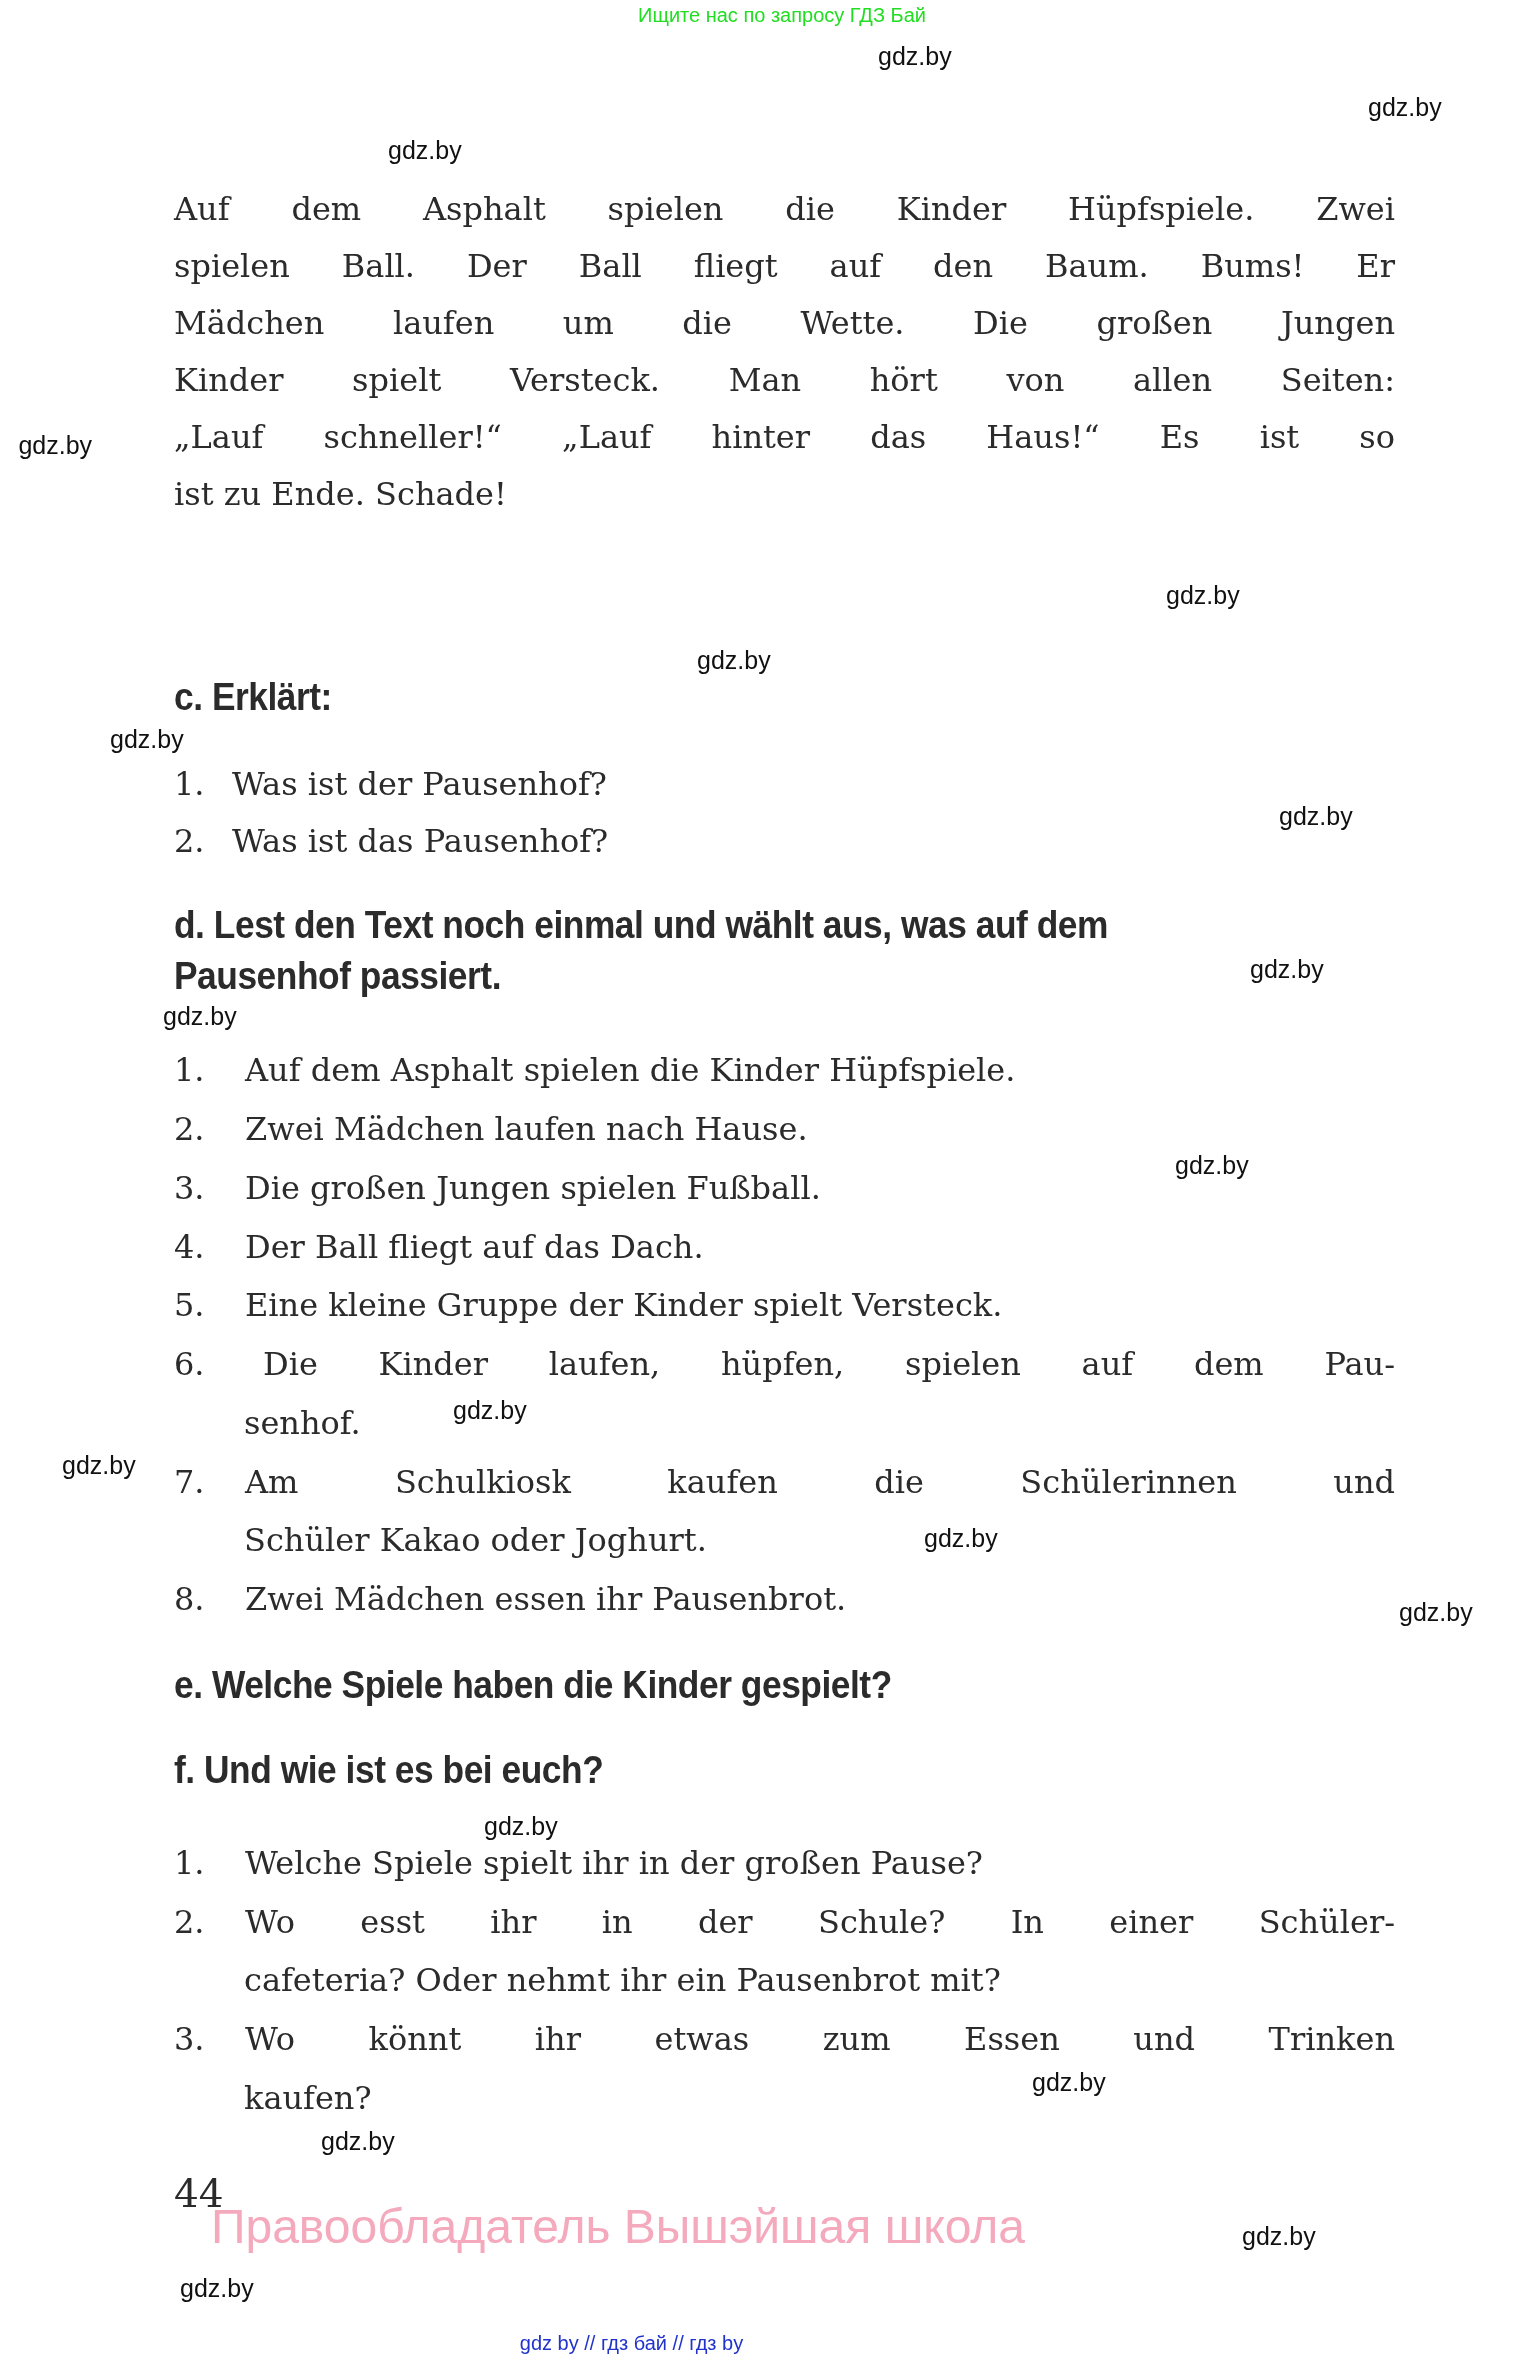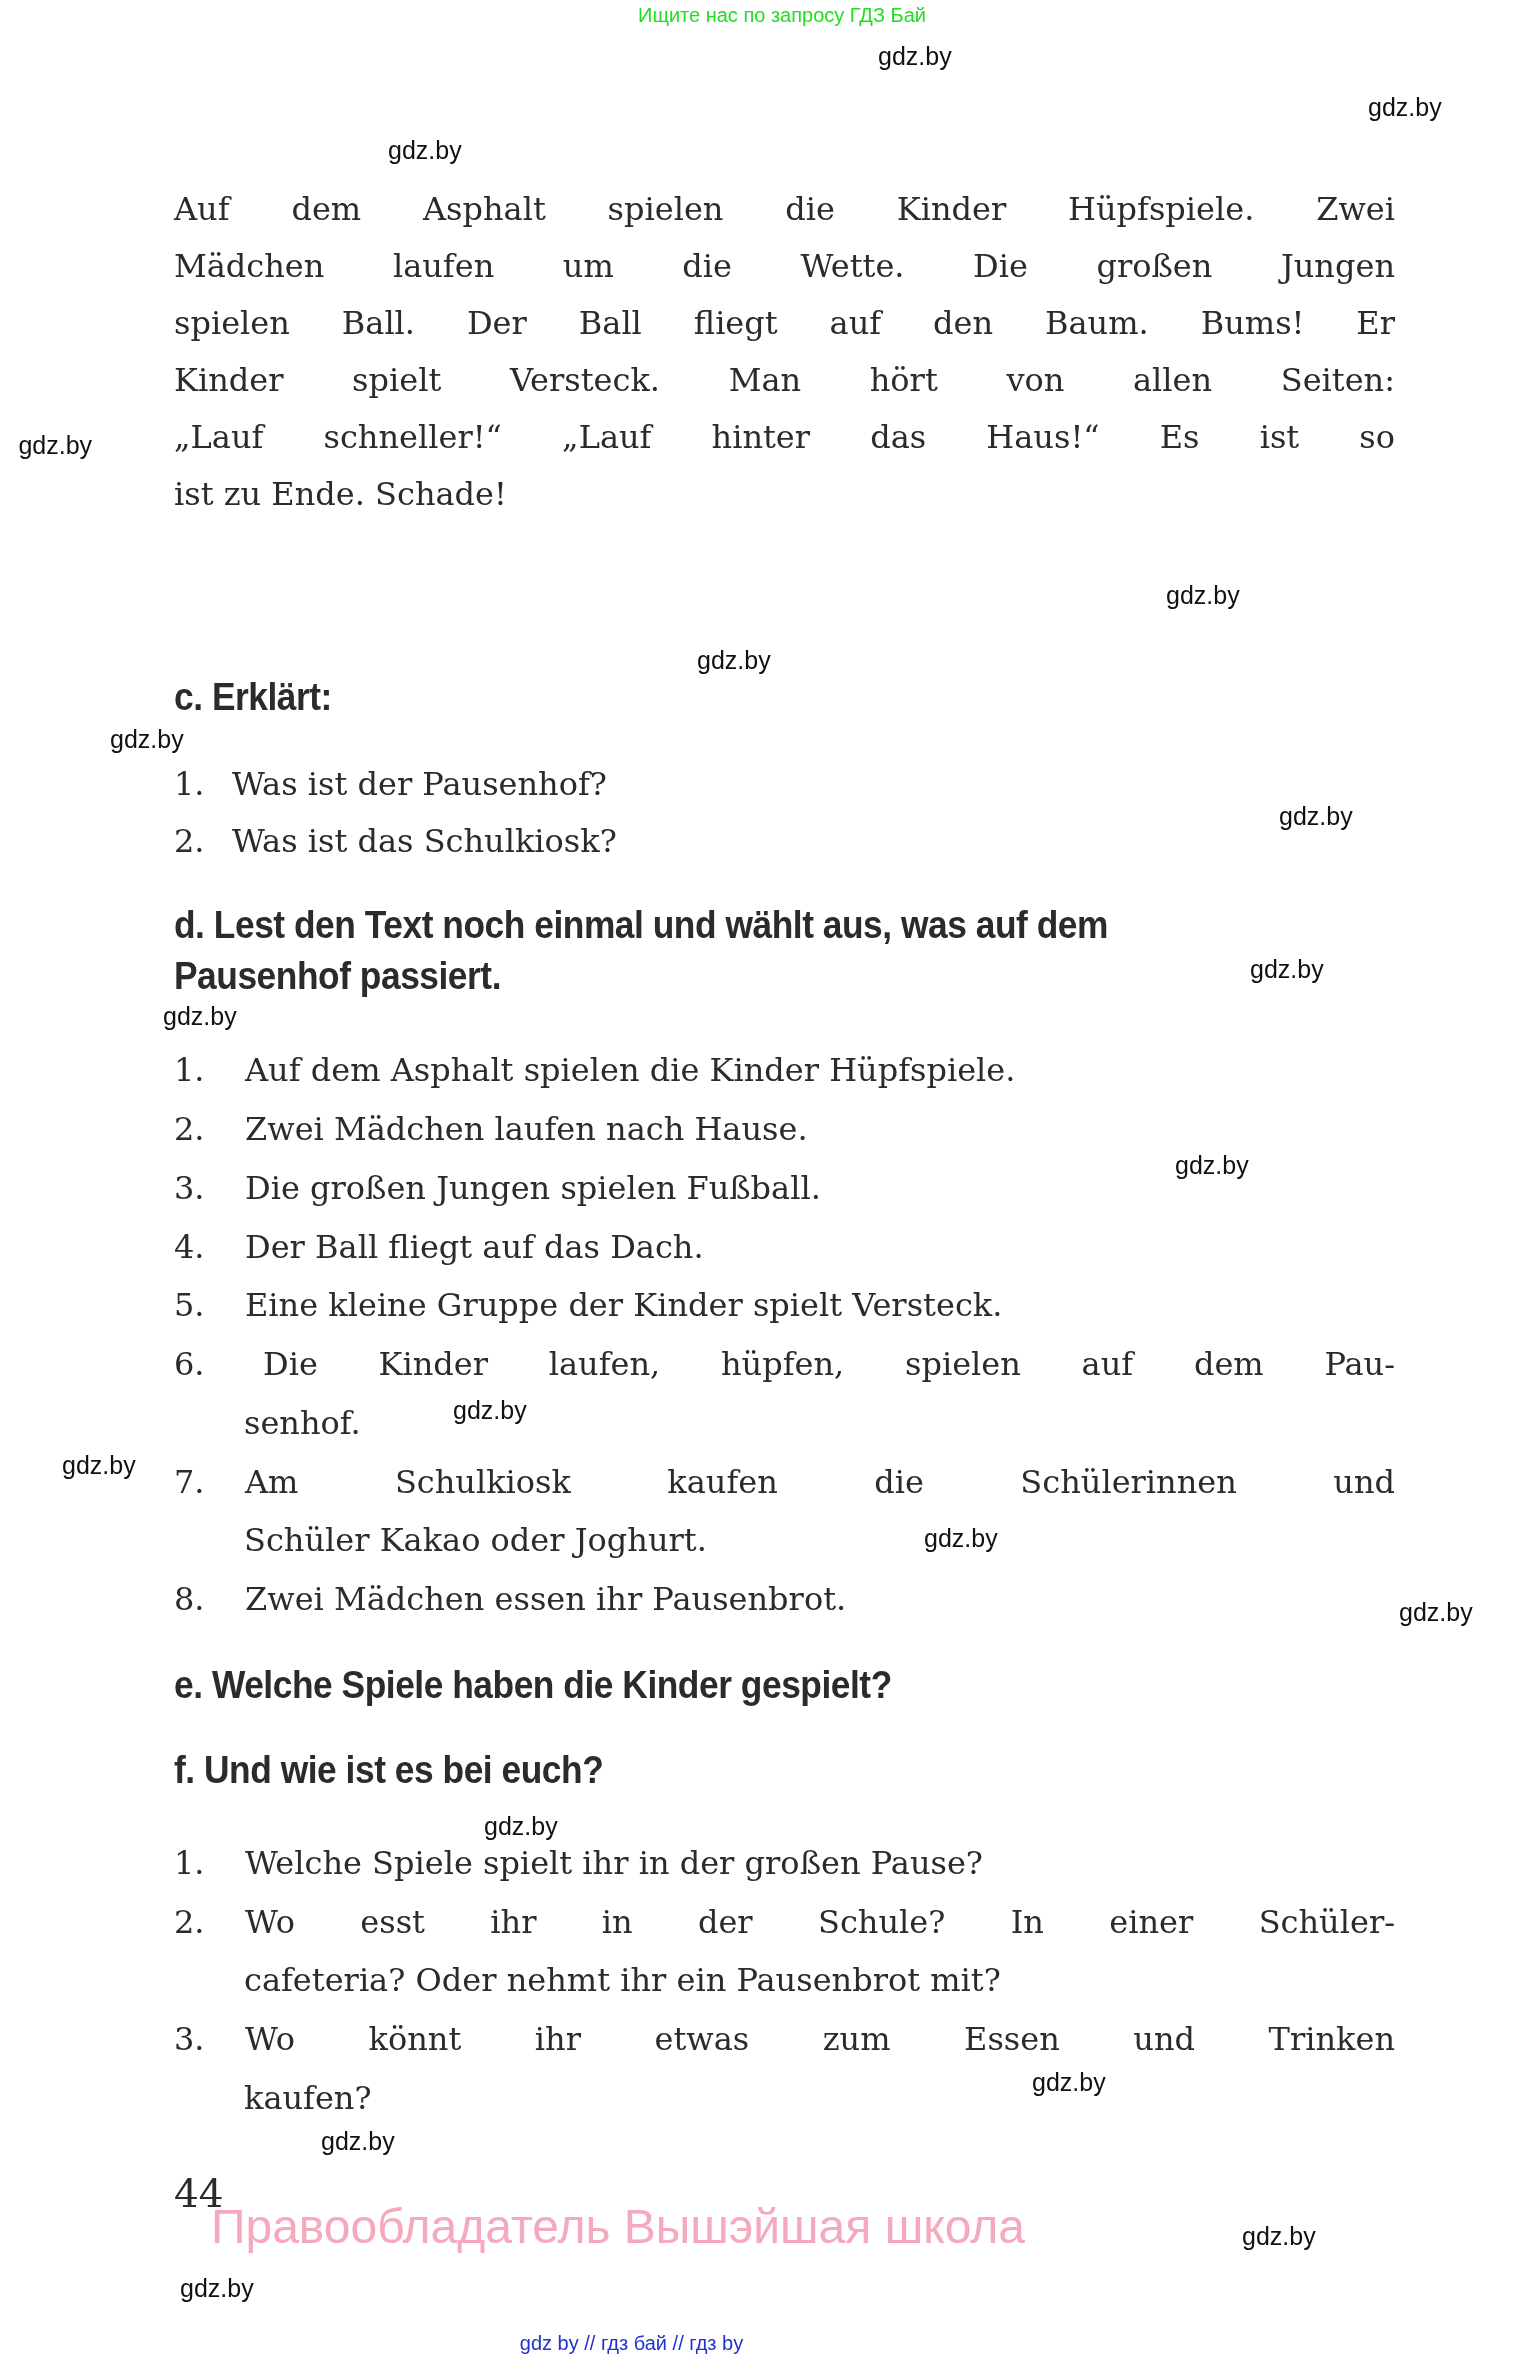--- a/index.html
+++ b/index.html
@@ -65,33 +65,33 @@
 <div class="abs wm" style="left:924px;top:1524px;">gdz.by</div>
 <div class="abs wm" style="left:1399px;top:1598px;">gdz.by</div>
 <div class="abs wm" style="left:484px;top:1812px;">gdz.by</div>
 <div class="abs wm" style="left:1032px;top:2068px;">gdz.by</div>
 <div class="abs wm" style="left:321px;top:2127px;">gdz.by</div>
 <div class="abs wm" style="left:1242px;top:2222px;">gdz.by</div>
 <div class="abs wm" style="left:180px;top:2274px;">gdz.by</div>
 
 <div class="abs serif para">
   <span class="line j">Auf dem Asphalt spielen die Kinder Hüpfspiele. Zwei</span>
+  <span class="line j">spielen Ball. Der Ball fliegt auf den Baum. Bums! Er</span>
   <span class="line j">Mädchen laufen um die Wette. Die großen Jungen</span>
-  <span class="line j">spielen Ball. Der Ball fliegt auf den Baum. Bums! Er</span>
   <span class="line j">Kinder spielt Versteck. Man hört von allen Seiten:</span>
   <span class="line j">„Lauf schneller!“ „Lauf hinter das Haus!“ Es ist so</span>
   <span class="line">ist zu Ende. Schade!</span>
 </div>
 
 <div class="abs heading" style="left:174px;top:672px;">c. Erklärt:</div>
 <div class="item serif short" style="top:756px;">
   <span class="num">1.</span><span>Was ist der Pausenhof?</span>
 </div>
 <div class="item serif short" style="top:813px;">
-  <span class="num">2.</span><span>Was ist das Schulkiosk?</span>
+  <span class="num">2.</span><span>Was ist das Pausenhof?</span>
 </div>
 
 <div class="abs heading" style="left:174px;top:900px;width:1313px;">d. Lest den Text noch einmal und wählt aus, was auf dem</div>
 <div class="abs heading" style="left:174px;top:951px;">Pausenhof passiert.</div>
 
 <div class="item serif" style="top:1042px;">
   <span class="num">1.</span><span>Auf dem Asphalt spielen die Kinder Hüpfspiele.</span>
 </div>
 <div class="item serif" style="top:1101px;">
   <span class="num">2.</span><span>Zwei Mädchen laufen nach Hause.</span>

